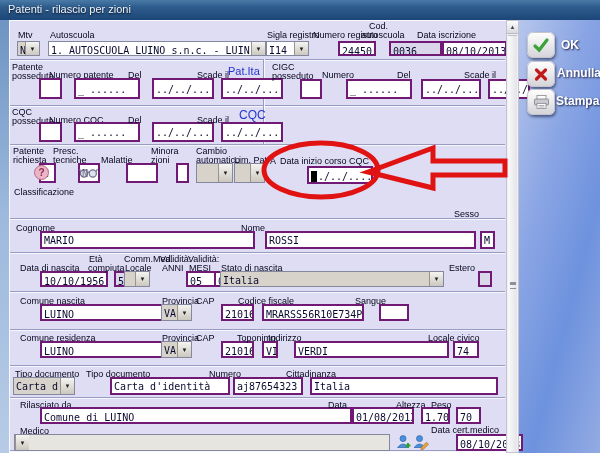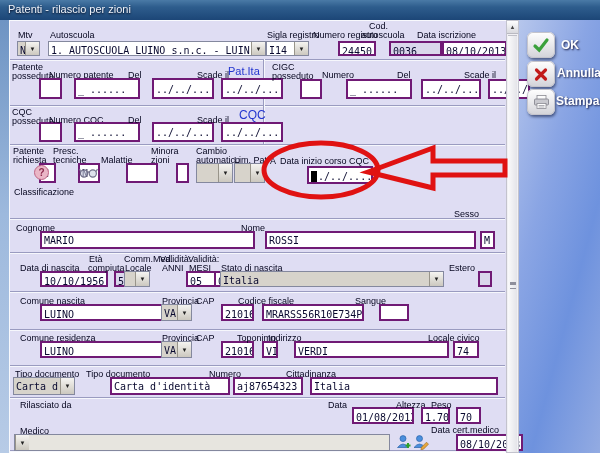--- a/index.html
+++ b/index.html
@@ -216,20 +216,21 @@
     <span class="arr">▼</span>
   </div>
   <div class="lbl" style="left:86px;top:369px">Tipo documento</div>
   <div class="fld" style="left:84px;top:377px;width:120px;height:18px;line-height:14px">Carta d'identità</div>
   <div class="lbl" style="left:209px;top:369px">Numero</div>
   <div class="fld" style="left:207px;top:377px;width:70px;height:18px;line-height:14px">aj87654323</div>
   <div class="lbl" style="left:286px;top:369px">Cittadinanza</div>
   <div class="fld" style="left:284px;top:377px;width:188px;height:18px;line-height:14px">Italia</div>
 
   <div class="lbl" style="left:20px;top:400px">Rilasciato da</div>
+  <div class="fld" style="left:14px;top:407px;width:312px;height:17px">Comune di LUINO</div>
   <div class="lbl" style="left:328px;top:400px">Data</div>
   <div class="fld" style="left:326px;top:407px;width:62px;height:17px">01/08/2013</div>
   <div class="lbl" style="left:396px;top:400px">Altezza</div>
   <div class="fld" style="left:395px;top:407px;width:29px;height:17px">1.70</div>
   <div class="lbl" style="left:431px;top:400px">Peso</div>
   <div class="fld" style="left:430px;top:407px;width:25px;height:17px">70</div>
 
   <div class="lbl" style="left:20px;top:426px">Medico</div>
   <div class="combo grey" style="left:14px;top:434px;width:376px;height:17px;background:#e7e5df">
     <span class="arr">▼</span>

